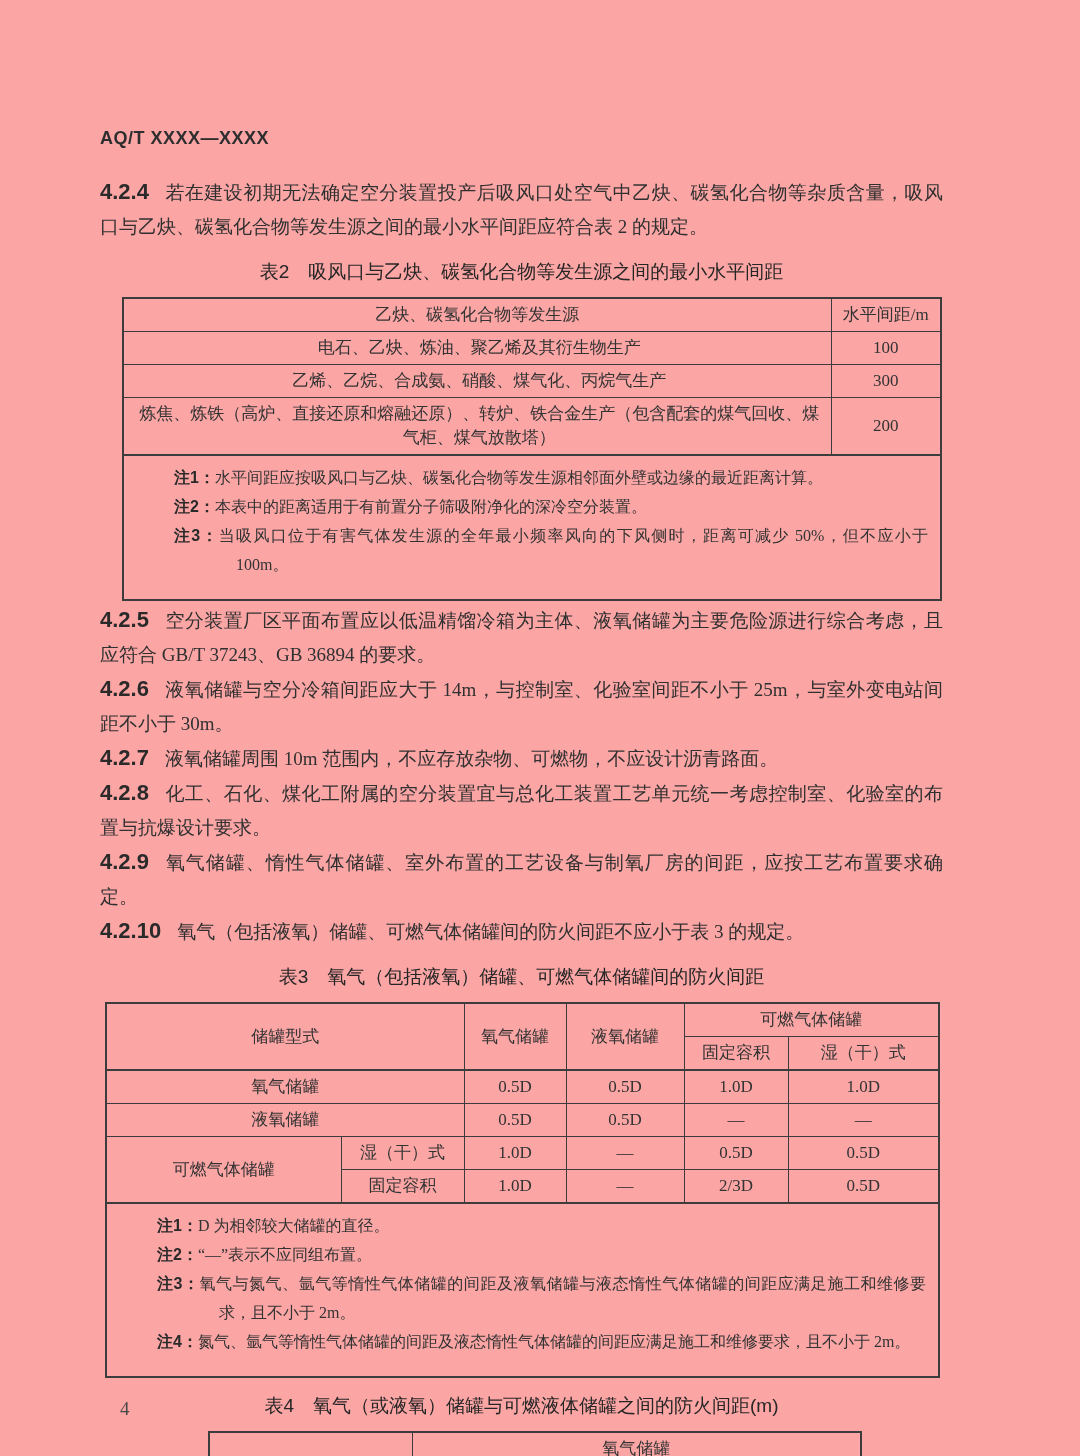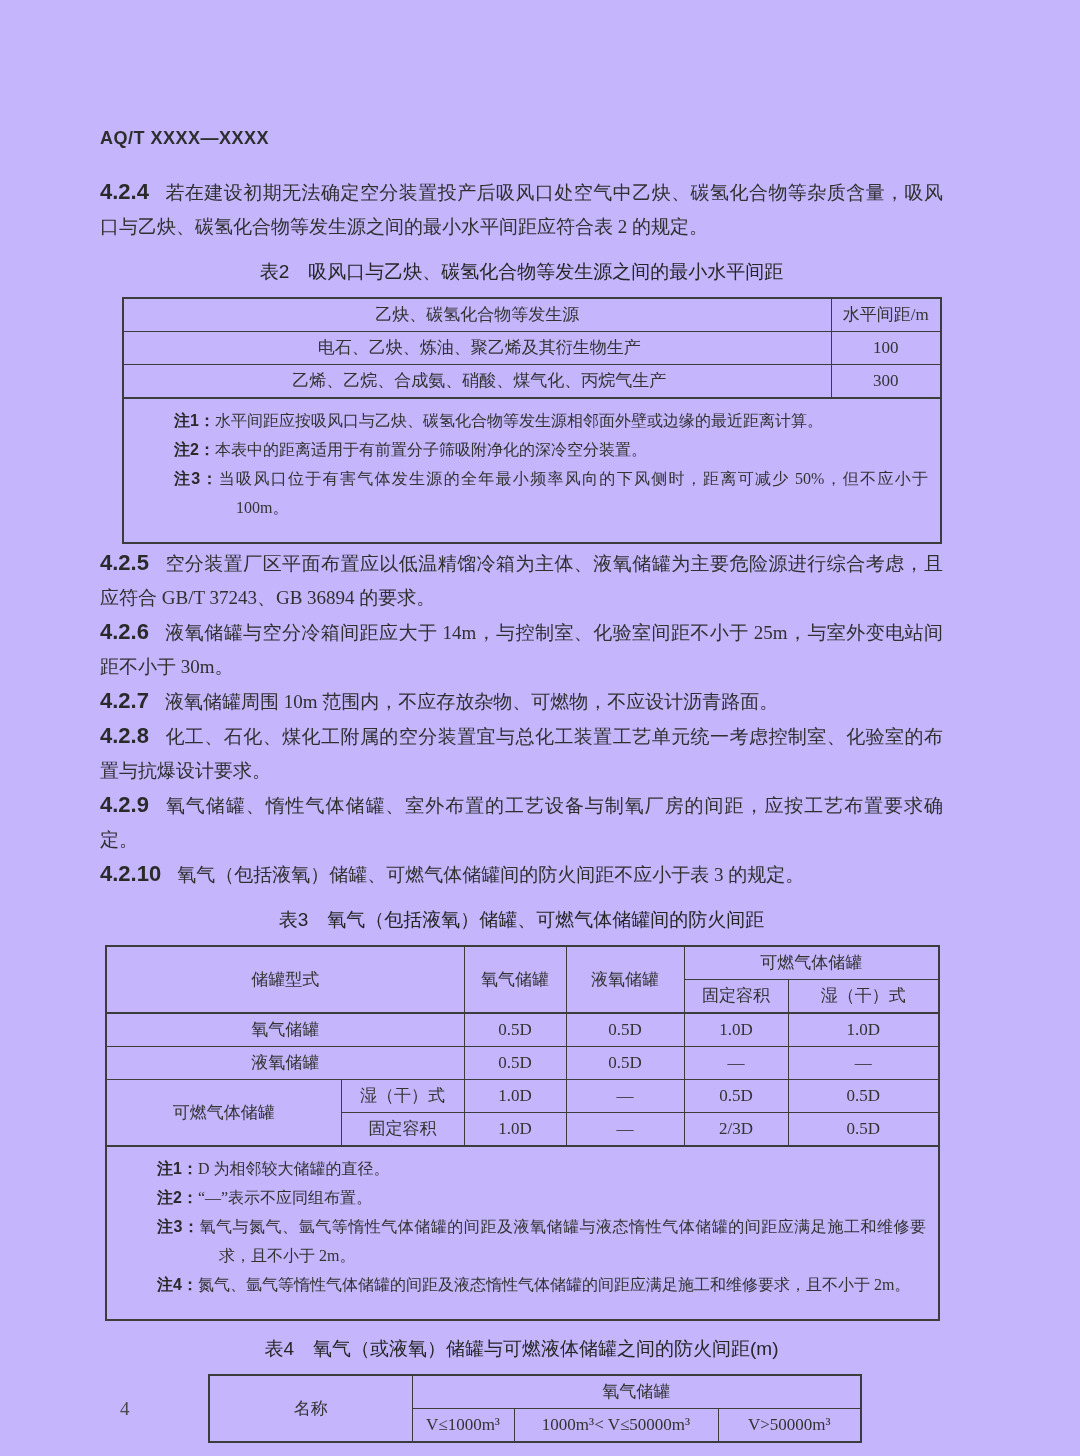--- a/index.html
+++ b/index.html
@@ -1,18 +1,18 @@
 <!DOCTYPE html>
 <html><head>
 <meta charset="utf-8">
 <style>
   html,body { margin:0; padding:0; background:#ffffff; }
   .page {
     width:1080px; height:1456px; box-sizing:border-box; position:relative;
-    background:#c4b5fd; color:#333333;
+    background:#fca5a5; color:#333333;
     padding:128px 137px 0 100px;
     font-family:"Liberation Serif","DejaVu Serif",serif;
     overflow:hidden;
   }
   .doc-header {
     font-family:"Liberation Sans","DejaVu Sans",sans-serif;
     font-weight:bold; font-size:18px; letter-spacing:0.5px;
     color:#2e2e2e; margin-bottom:26px;
   }
   .clause { font-size:19px; line-height:34px; text-align:justify; margin:0; color:#303030; }
@@ -59,20 +59,24 @@
       <th>乙炔、碳氢化合物等发生源</th>
       <th>水平间距/m</th>
     </tr>
     <tr>
       <td class="src">电石、乙炔、炼油、聚乙烯及其衍生物生产</td>
       <td>100</td>
     </tr>
     <tr>
       <td class="src">乙烯、乙烷、合成氨、硝酸、煤气化、丙烷气生产</td>
       <td>300</td>
+    </tr>
+    <tr>
+      <td class="src">炼焦、炼铁（高炉、直接还原和熔融还原）、转炉、铁合金生产（包含配套的煤气回收、煤气柜、煤气放散塔）</td>
+      <td>200</td>
     </tr>
     <tr>
       <td class="notes-cell" colspan="2">
         <div class="note"><span class="nlabel">注1：</span><span>水平间距应按吸风口与乙炔、碳氢化合物等发生源相邻面外壁或边缘的最近距离计算。</span></div>
         <div class="note"><span class="nlabel">注2：</span><span>本表中的距离适用于有前置分子筛吸附净化的深冷空分装置。</span></div>
         <div class="note"><span class="nlabel">注3：</span><span>当吸风口位于有害气体发生源的全年最小频率风向的下风侧时，距离可减少 50%，但不应小于 100m。</span></div>
       </td>
     </tr>
   </tbody>
     </table>

